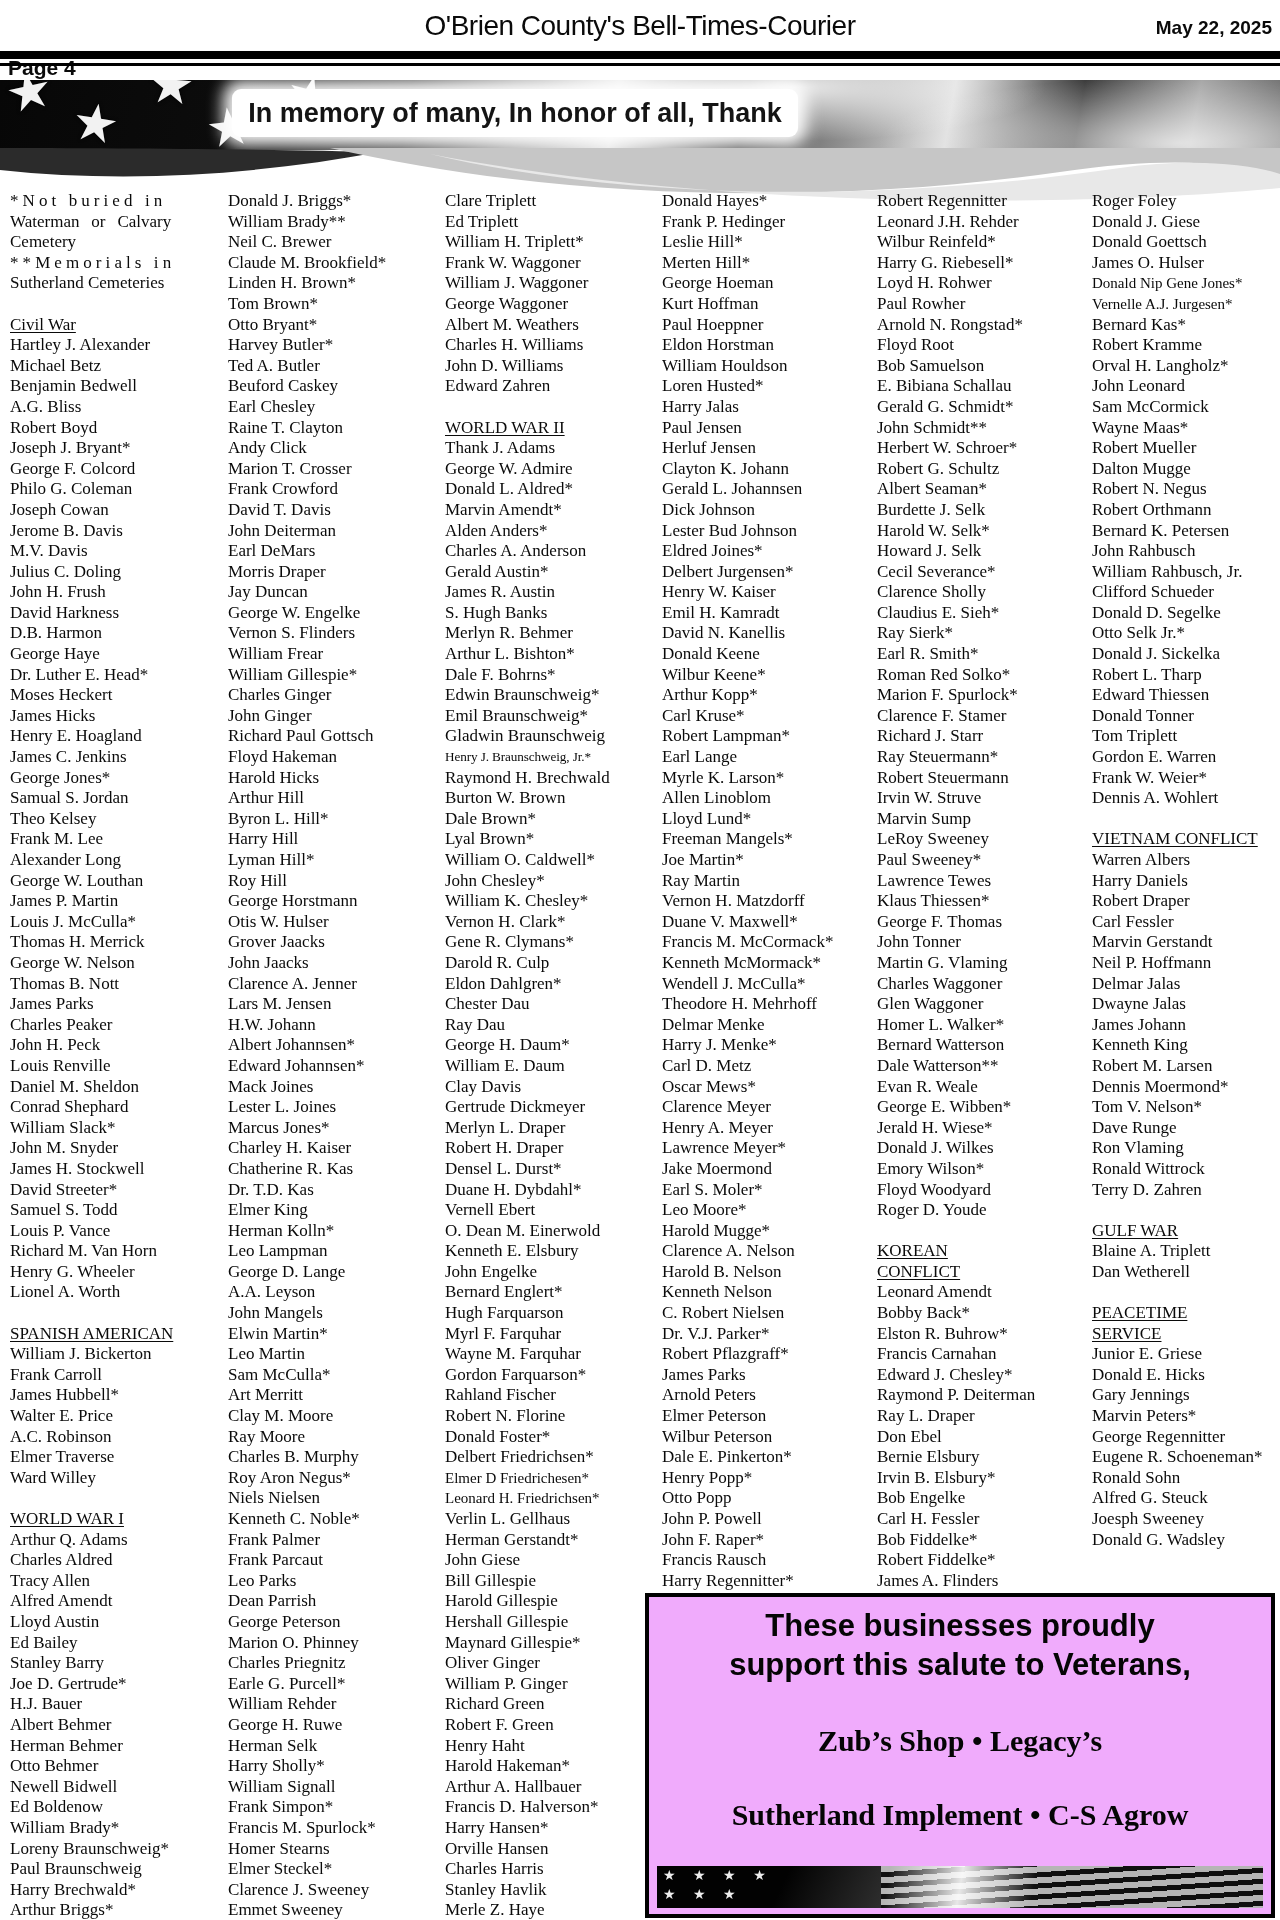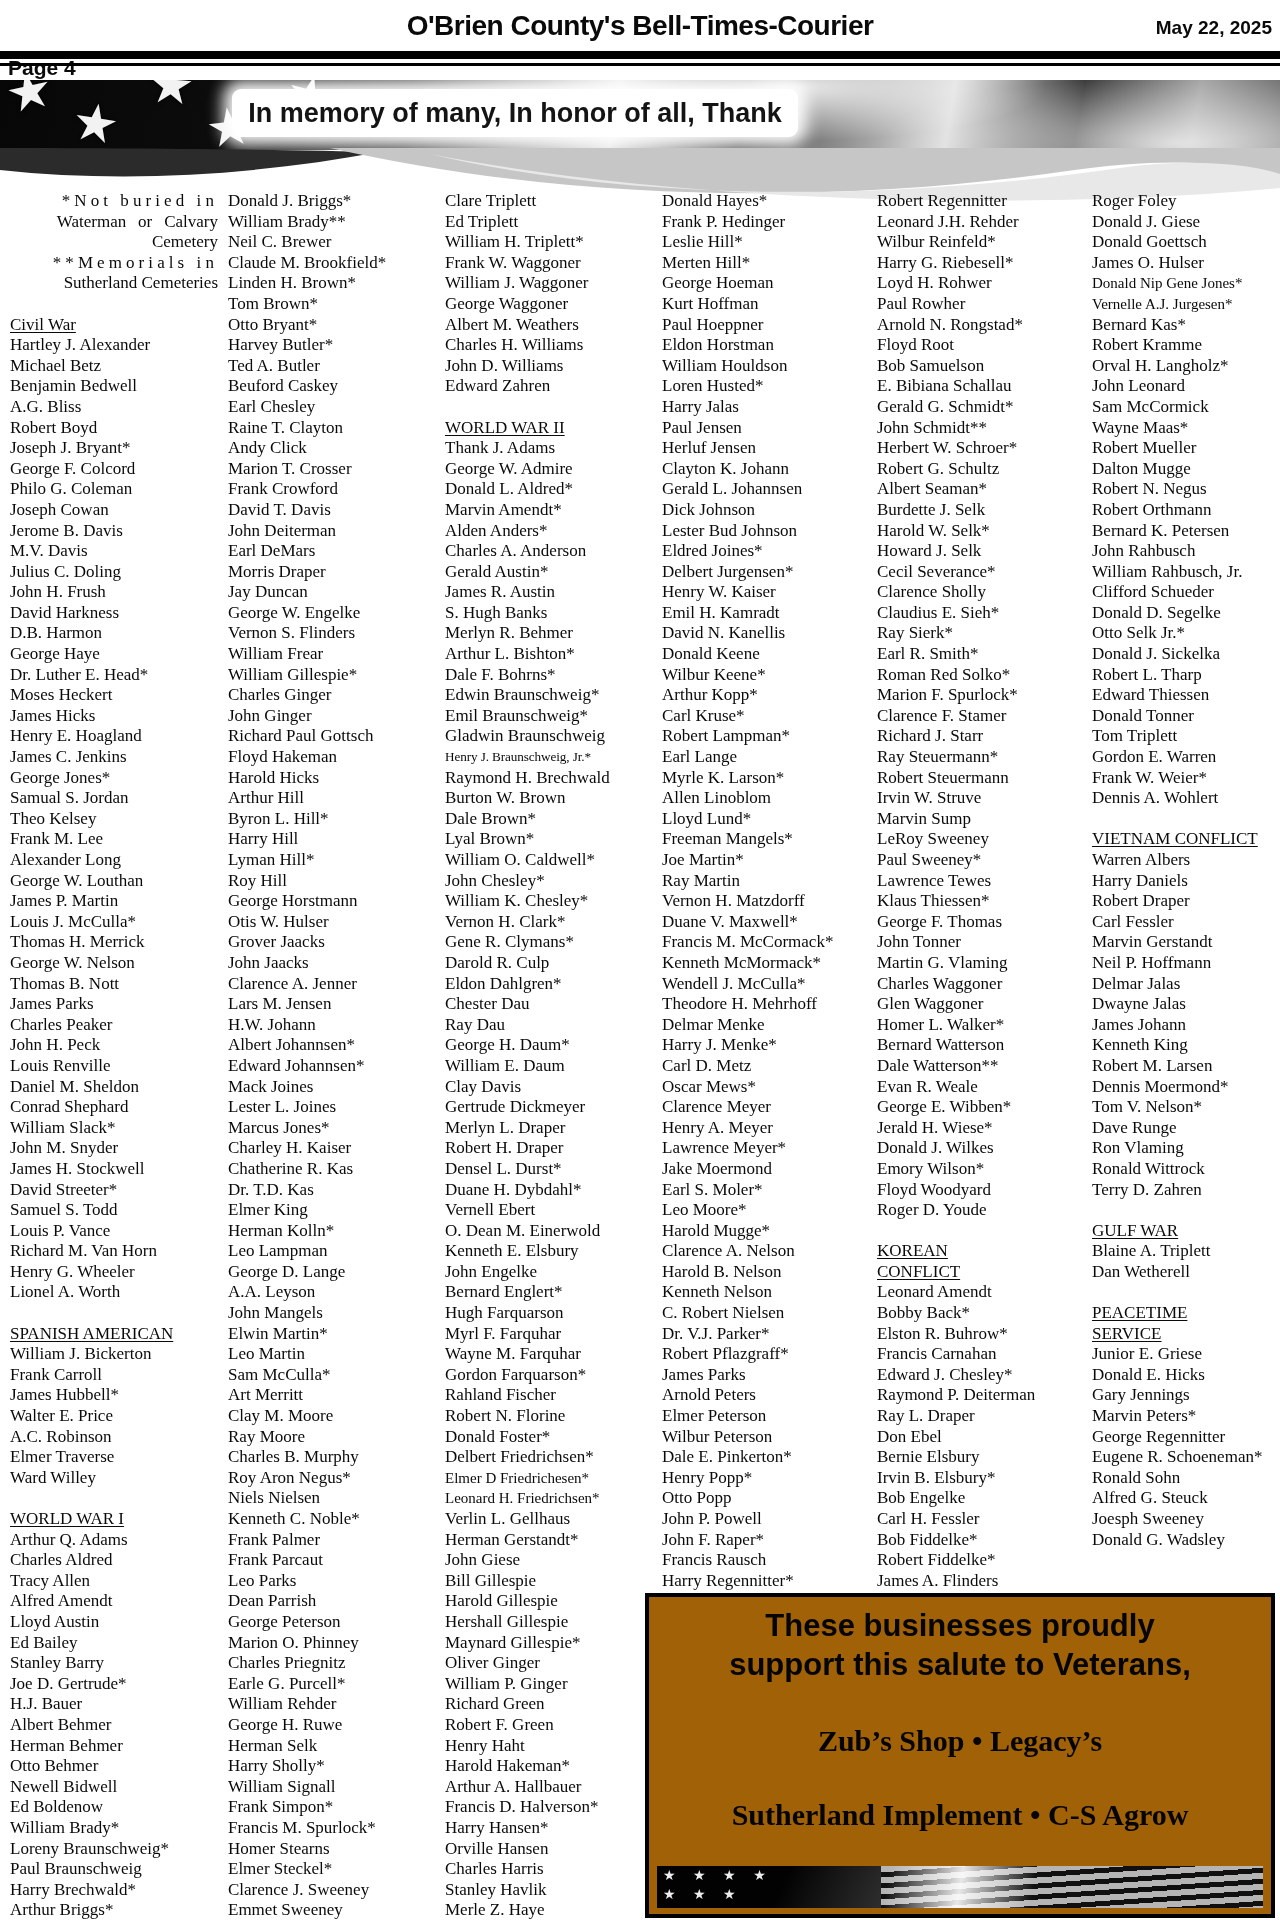--- a/index.html
+++ b/index.html
@@ -5,21 +5,21 @@
   html,body{margin:0;padding:0;}
   body{
     width:1280px;height:1920px;position:relative;background:#ffffff;
     font-family:"Liberation Serif", serif;color:#0a0a0a;overflow:hidden;
   }
   
   .masthead{position:absolute;top:0;left:0;width:1280px;height:50px;}
   .page-no{position:absolute;left:8px;top:16px;font-family:"Liberation Sans",sans-serif;
     font-weight:600;font-size:21px;margin-top:40px;}
   .paper-title{position:absolute;left:0;right:0;top:10px;text-align:center;
-    font-family:"Liberation Sans",sans-serif;font-weight:700;font-size:28px;letter-spacing:-0.5px;}
+    font-family:"Liberation Sans",sans-serif;font-weight:400;font-size:28px;letter-spacing:-0.5px;}
   .issue-date{position:absolute;right:8px;top:17px;font-family:"Liberation Sans",sans-serif;
     font-weight:600;font-size:19px;}
   .rule-thick{position:absolute;left:0;top:51px;width:1280px;height:8px;background:#000;}
   .rule-thin{position:absolute;left:0;top:63px;width:1280px;height:3px;background:#000;}
 
   
   .flag-banner{position:absolute;left:0;top:80px;width:1280px;height:70px;overflow:hidden;
     background:
       radial-gradient(ellipse 420px 90px at 62% 10%, rgba(255,255,255,.85), rgba(255,255,255,0) 60%),
       radial-gradient(ellipse 500px 110px at 92% 90%, rgba(255,255,255,.7), rgba(255,255,255,0) 60%),
@@ -39,29 +39,29 @@
   
   .col{position:absolute;top:191px;font-size:17px;line-height:20.6px;}
   .c0{left:10px;width:208px}
   .c1{left:228px;width:208px}
   .c2{left:445px;width:208px}
   .c3{left:662px;width:208px}
   .c4{left:877px;width:208px}
   .c5{left:1092px;width:182px}
   .col div{height:20.6px;white-space:nowrap;}
   .sec-header{text-decoration:underline;text-underline-offset:2px;}
-  .note-line{white-space:nowrap;text-align:right;}
+  .note-line{white-space:nowrap;}
   .jlet{letter-spacing:.24em;}
   .jword{word-spacing:.45em;}
   .lg{font-size:15px;}
   .xl{font-size:13.2px;letter-spacing:-0.1px;}
 
   
   .support-box{position:absolute;left:645px;top:1593px;width:630px;height:325px;
-    border:4px solid #000;background:#a16207;box-sizing:border-box;text-align:center;}
+    border:4px solid #000;background:#f0abfc;box-sizing:border-box;text-align:center;}
   .sb-sans-wrap{margin-top:9px;}
   .sb-sans{font-family:"Liberation Sans",sans-serif;font-weight:700;font-size:31px;line-height:39px;color:#050505;}
   .sb-serif-wrap{margin-top:5px;}
   .sb-serif{font-family:"Liberation Serif",serif;font-weight:700;font-size:30px;line-height:34px;color:#050505;margin-top:40px;}
   .sb-flag{position:absolute;left:8px;right:8px;bottom:6px;height:42px;overflow:hidden;
     background:
       linear-gradient(100deg, rgba(255,255,255,0) 38%, rgba(255,255,255,.9) 50%, rgba(255,255,255,0) 62%),
       repeating-linear-gradient(176deg,#101010 0 5px,#b5b5b5 5px 11px);}
   .sb-canton{position:absolute;left:0;top:0;width:37%;height:100%;
     background:linear-gradient(115deg,#020202 55%,#2e2e2e);

